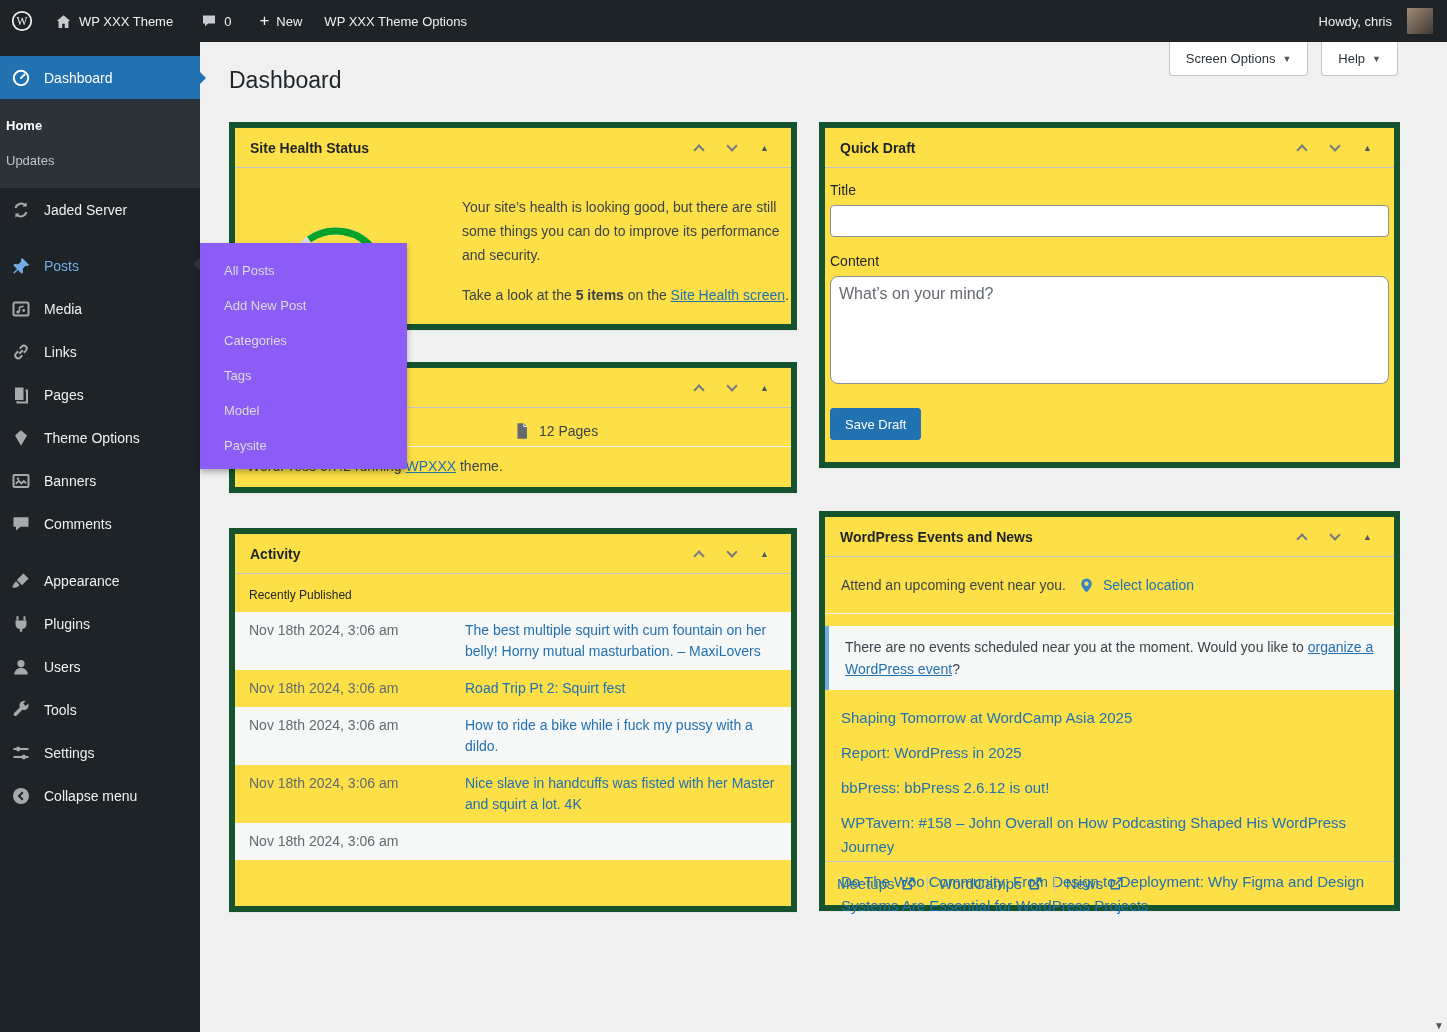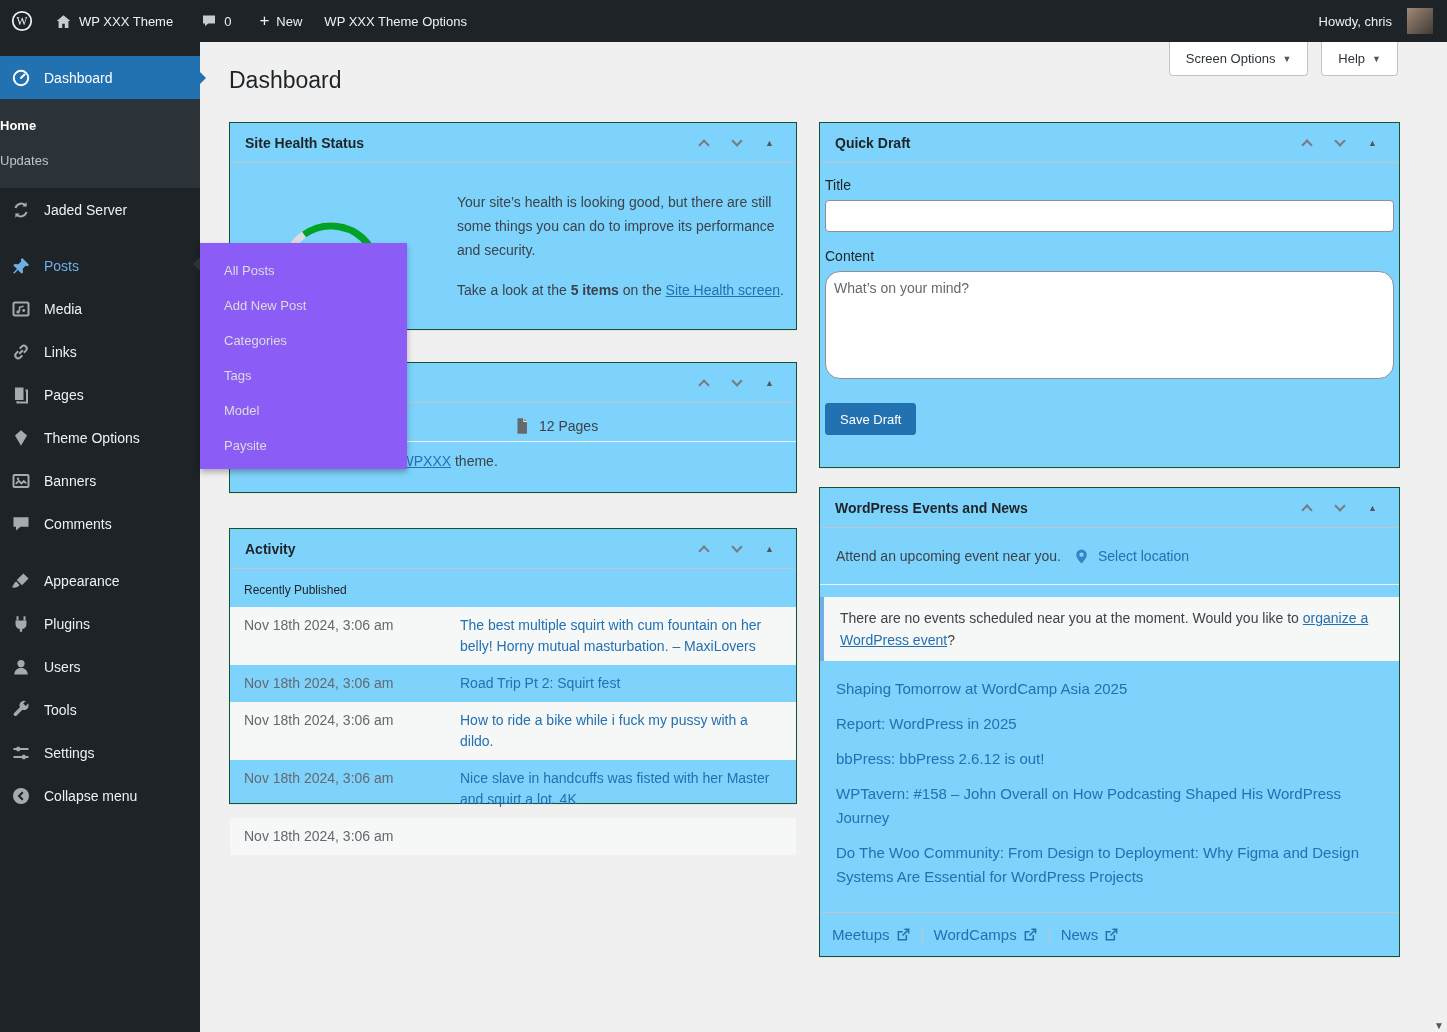--- a/index.html
+++ b/index.html
@@ -23,39 +23,39 @@
   .mi-label { margin-left:12px; }
   .mi.active { background:#2271b1; color:#fff; }
   .mi.active .mi-icon { color:#fff; }
   .mi.active::after { content:''; position:absolute; right:-14px; top:50%; margin-top:-8px; border:8px solid transparent; border-left-color:#2271b1; }
   .mi.first { margin-top:14px; }
   .mi.gap13 { margin-top:13px; }
   .mi.gap14 { margin-top:14px;align-items:center; }
   .mi.posts-open { color:#72aee6; }
   .mi.posts-open .mi-icon { color:#72aee6; }
   .submenu { background:#2c3338; padding:9px 0 10px; }
-  .smi { display:flex; align-items:center; height:35px; padding-left:0; font-size:13px; color:#c3c4c7; }
+  .smi { display:flex; align-items:center; height:35px; padding-left:6px; font-size:13px; color:#c3c4c7; }
   .smi.current { color:#fff; font-weight:700; }
 
   
   #posts-flyout { position:absolute; left:200px; top:243px; width:207px; background:#8b5cf6; padding:10px 0 6px; z-index:130; box-shadow:0 3px 6px rgba(0,0,0,.3); }
   #posts-flyout::before { content:''; position:absolute; left:-14px; top:14px; border:7px solid transparent; border-right-color:#2c3338; }
   .fly-item { display:flex; align-items:center; height:35px; padding-left:24px; font-size:13px; color:#dcdcde; }
 
   
   #content { position:absolute; left:200px; top:42px; right:0; bottom:0; background:#f0f0f1; z-index:10; }
   .screen-tabs { position:absolute; top:0; right:49px; display:flex; gap:13px; }
   .screen-tab { background:#fff; border:1px solid #c3c4c7; border-top:none; border-radius:0 0 4px 4px; padding:9px 16px; font-size:13px; color:#2c3338; display:flex; align-items:center; gap:7px; }
   .dd-arrow { font-size:9px; color:#50575e; }
   h1.page-title { position:absolute; left:29px; top:25px; font-size:23px; font-weight:400; color:#1d2327; }
 
   .col-a { position:absolute; left:29px; top:80px; width:568px; }
   .col-b { position:absolute; left:619px; top:80px; width:581px; }
 
-  .postbox { background:#7dd3fc; border:1px solid #14532d; box-shadow:0 1px 1px rgba(0,0,0,.04); position:relative; }
+  .postbox { background:#fde047; border:6px solid #14532d; box-shadow:0 1px 1px rgba(0,0,0,.04); position:relative; }
   .postbox-header { height:40px; display:flex; align-items:center; border-bottom:1px solid #c3c4c7; padding:0 10px 0 15px; }
   .postbox-header h2 { font-size:14px; font-weight:700; color:#1d2327; flex:1; }
   .handle-actions { display:flex; align-items:center; }
   .hbtn { width:33px; height:36px; background:none; border:none; display:flex; align-items:center; justify-content:center; cursor:pointer; }
   .chev { display:inline-block; width:8px; height:8px; border-right:2px solid #787c82; border-bottom:2px solid #787c82; }
   .chev.up { transform:rotate(-135deg); margin-top:4px; }
   .chev.down { transform:rotate(45deg); margin-top:-4px; }
   .toggle-glyph { font-size:9px; color:#50575e; }
 
   
@@ -70,39 +70,39 @@
   b.strong { font-weight:700; }
 
   
   #at-a-glance { height:131px; margin-top:32px; }
   .glance-items { display:flex; padding:14px 12px 6px; }
   .glance-item { width:50%; display:flex; align-items:center; gap:8px; font-size:14px; color:#3c434a; }
   .glance-item svg { flex:0 0 18px; }
   .glance-version { border-top:1px solid #f0f0f1; padding:11px 12px; font-size:14px; color:#3c434a; }
 
   
-  #activity { height:276px; margin-top:35px; }
+  #activity { height:384px; margin-top:35px; }
   .recently { padding:14px 14px 10px; font-size:12px; color:#1d2327; }
   .act-row { display:flex; padding:8px 12px 8px 14px; font-size:14px; line-height:21px; }
   .act-row.alt { background:#f6f7f7; }
   .act-date { flex:0 0 216px; color:#646970; }
   .act-title { flex:1; color:#2271b1; }
 
   
   #quick-draft { height:346px; }
   .qd-body { padding:14px 5px; }
   .qd-label { display:block; font-size:14px; color:#1d2327; margin-bottom:7px; }
   .qd-title-input { width:100%; height:32px; border:1px solid #8c8f94; border-radius:4px; padding:0 8px; font-size:14px; font-family:"Liberation Sans",sans-serif; color:#2c3338; background:#fff; }
   .qd-content-label { margin-top:16px; }
-  .qd-textarea { width:100%; height:108px; border:1px solid #8c8f94; border-radius:15px; padding:8px; font-size:14px; font-family:"Liberation Sans",sans-serif; color:#2c3338; resize:none; background:#fff; }
+  .qd-textarea { width:100%; height:108px; border:1px solid #8c8f94; border-radius:8px; padding:8px; font-size:16px; font-family:"Liberation Sans",sans-serif; color:#2c3338; resize:none; background:#fff; }
   .qd-textarea::placeholder { color:#646970; }
   .save-draft { margin-top:20px; background:#2271b1; color:#fff; border:1px solid #2271b1; border-radius:3px; height:32px; padding:0 14px; font-size:13px; font-family:"Liberation Sans",sans-serif; cursor:pointer; }
 
   
-  #events { height:470px; margin-top:19px; }
+  #events { height:400px; margin-top:43px; }
   .ev-attend { display:flex; align-items:center; gap:8px; padding:0 16px; height:57px; border-bottom:1px solid #f0f0f1; font-size:14px; color:#3c434a; }
   .ev-attend svg { margin-left:4px; }
   .ev-notice { margin-top:12px; background:#f6f7f7; border-left:4px solid #72aee6; padding:10px 16px; font-size:14px; line-height:22px; color:#3c434a; }
   .ev-news { list-style:none; padding:16px 16px 0; }
   .ev-news li { margin-bottom:11px; font-size:15px; line-height:24px; }
   .ev-news a { color:#2271b1; }
   .ev-footer { position:absolute; left:0; right:0; bottom:0; border-top:1px solid #c3c4c7; padding:13px 12px; display:flex; align-items:center; }
   .ev-footer a { color:#2271b1; font-size:15px; display:flex; align-items:center; gap:6px; }
   .sep { width:1px; height:16px; background:#c3c4c7; margin:0 11px; }
 

